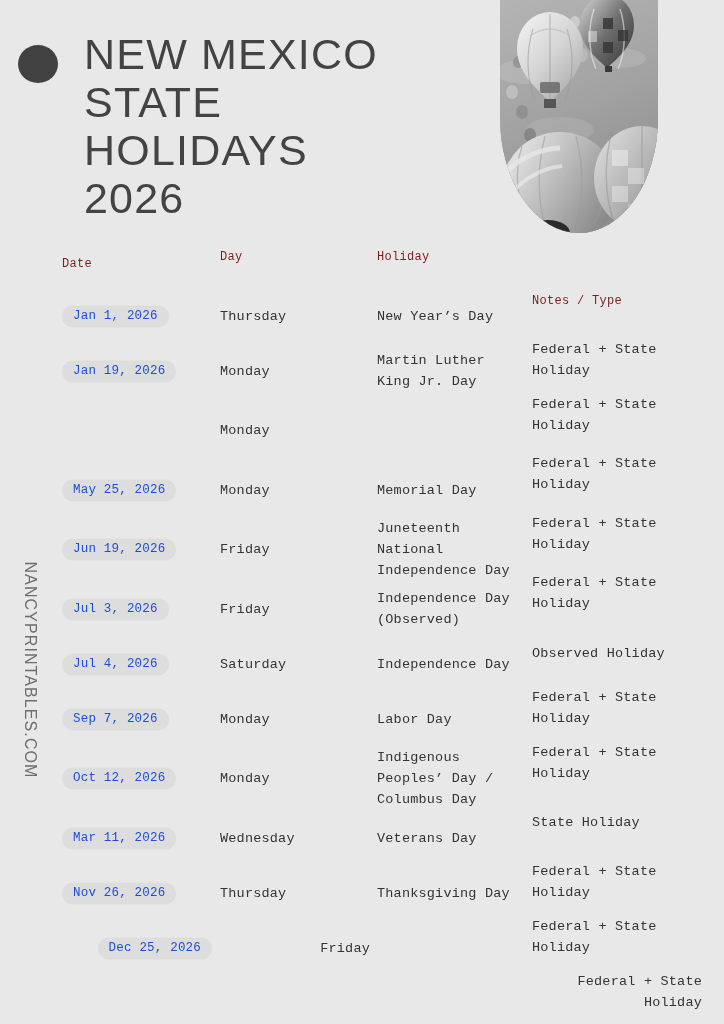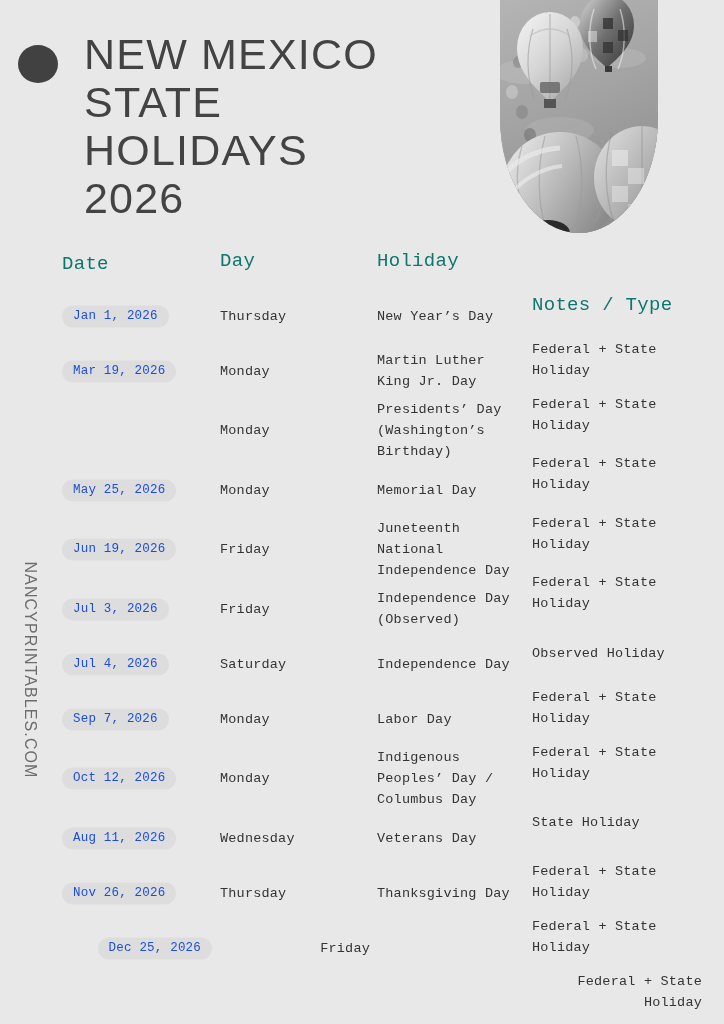--- a/index.html
+++ b/index.html
@@ -110,23 +110,23 @@
     box-sizing: border-box;
   }
 
   
   .c-date   { position: absolute; left: 62px;  width: 150px; }
   .c-day    { position: absolute; left: 220px; width: 150px; }
   .c-hol    { position: absolute; left: 377px; width: 150px; }
   .c-notes  { position: absolute; left: 532px; width: 170px; margin-top: 44px; }
 
   .head-row .cell {
-    font-size: 19px;
+    font-size: 12px;
     letter-spacing: 0.3px;
-    color: #0f766e;
+    color: #7f1d1d;
     top: 10px;
   }
 
   .body-row .cell {
     font-size: 13.5px;
     line-height: 21px;
     letter-spacing: 0.2px;
     color: #343434;
     top: 50%;
     transform: translateY(-50%);
@@ -266,41 +266,36 @@
           </div>
           <div class="cell c-hol">
             <span class="txt">New Year’s Day</span>
           </div>
           <div class="cell c-notes">
             <span class="txt">Federal + State
 Holiday</span>
           </div>
         </div>
         <div class="row body-row" style="height: 55px;">
-          <div class="cell c-date"><span class="pill">Mar 19, 2026</span></div>
+          <div class="cell c-date"><span class="pill">Jan 19, 2026</span></div>
           <div class="cell c-day">
             <span class="txt">Monday</span>
           </div>
           <div class="cell c-hol">
             <span class="txt">Martin Luther
 King Jr. Day</span>
           </div>
           <div class="cell c-notes">
             <span class="txt">Federal + State
 Holiday</span>
           </div>
         </div>
         <div class="row body-row" style="height: 64px;">
           <div class="cell c-day">
             <span class="txt">Monday</span>
-          </div>
-          <div class="cell c-hol">
-            <span class="txt">Presidents’ Day
-(Washington’s
-Birthday)</span>
           </div>
           <div class="cell c-notes">
             <span class="txt">Federal + State
 Holiday</span>
           </div>
         </div>
         <div class="row body-row" style="height: 55px;">
           <div class="cell c-date"><span class="pill">May 25, 2026</span></div>
           <div class="cell c-day">
             <span class="txt">Monday</span>
@@ -375,21 +370,21 @@
           <div class="cell c-hol">
             <span class="txt">Indigenous
 Peoples’ Day /
 Columbus Day</span>
           </div>
           <div class="cell c-notes">
             <span class="txt">State Holiday</span>
           </div>
         </div>
         <div class="row body-row" style="height: 55px;">
-          <div class="cell c-date"><span class="pill">Aug 11, 2026</span></div>
+          <div class="cell c-date"><span class="pill">Mar 11, 2026</span></div>
           <div class="cell c-day">
             <span class="txt">Wednesday</span>
           </div>
           <div class="cell c-hol">
             <span class="txt">Veterans Day</span>
           </div>
           <div class="cell c-notes">
             <span class="txt">Federal + State
 Holiday</span>
           </div>

